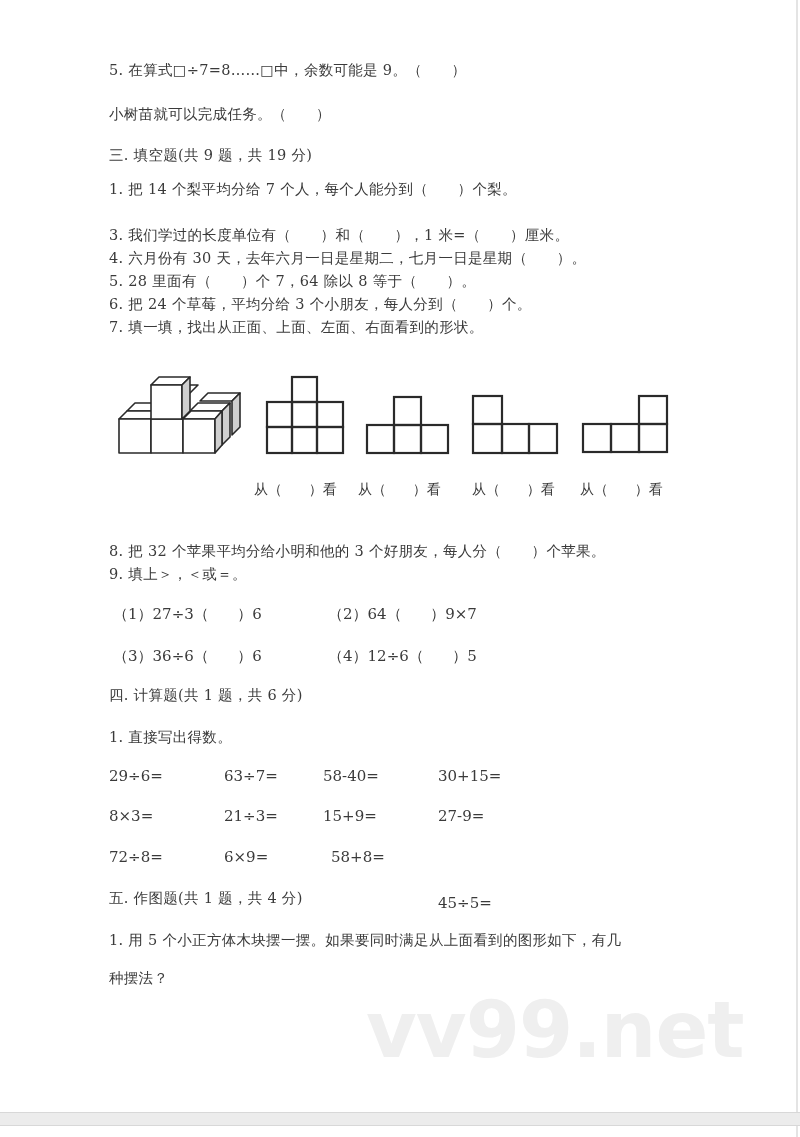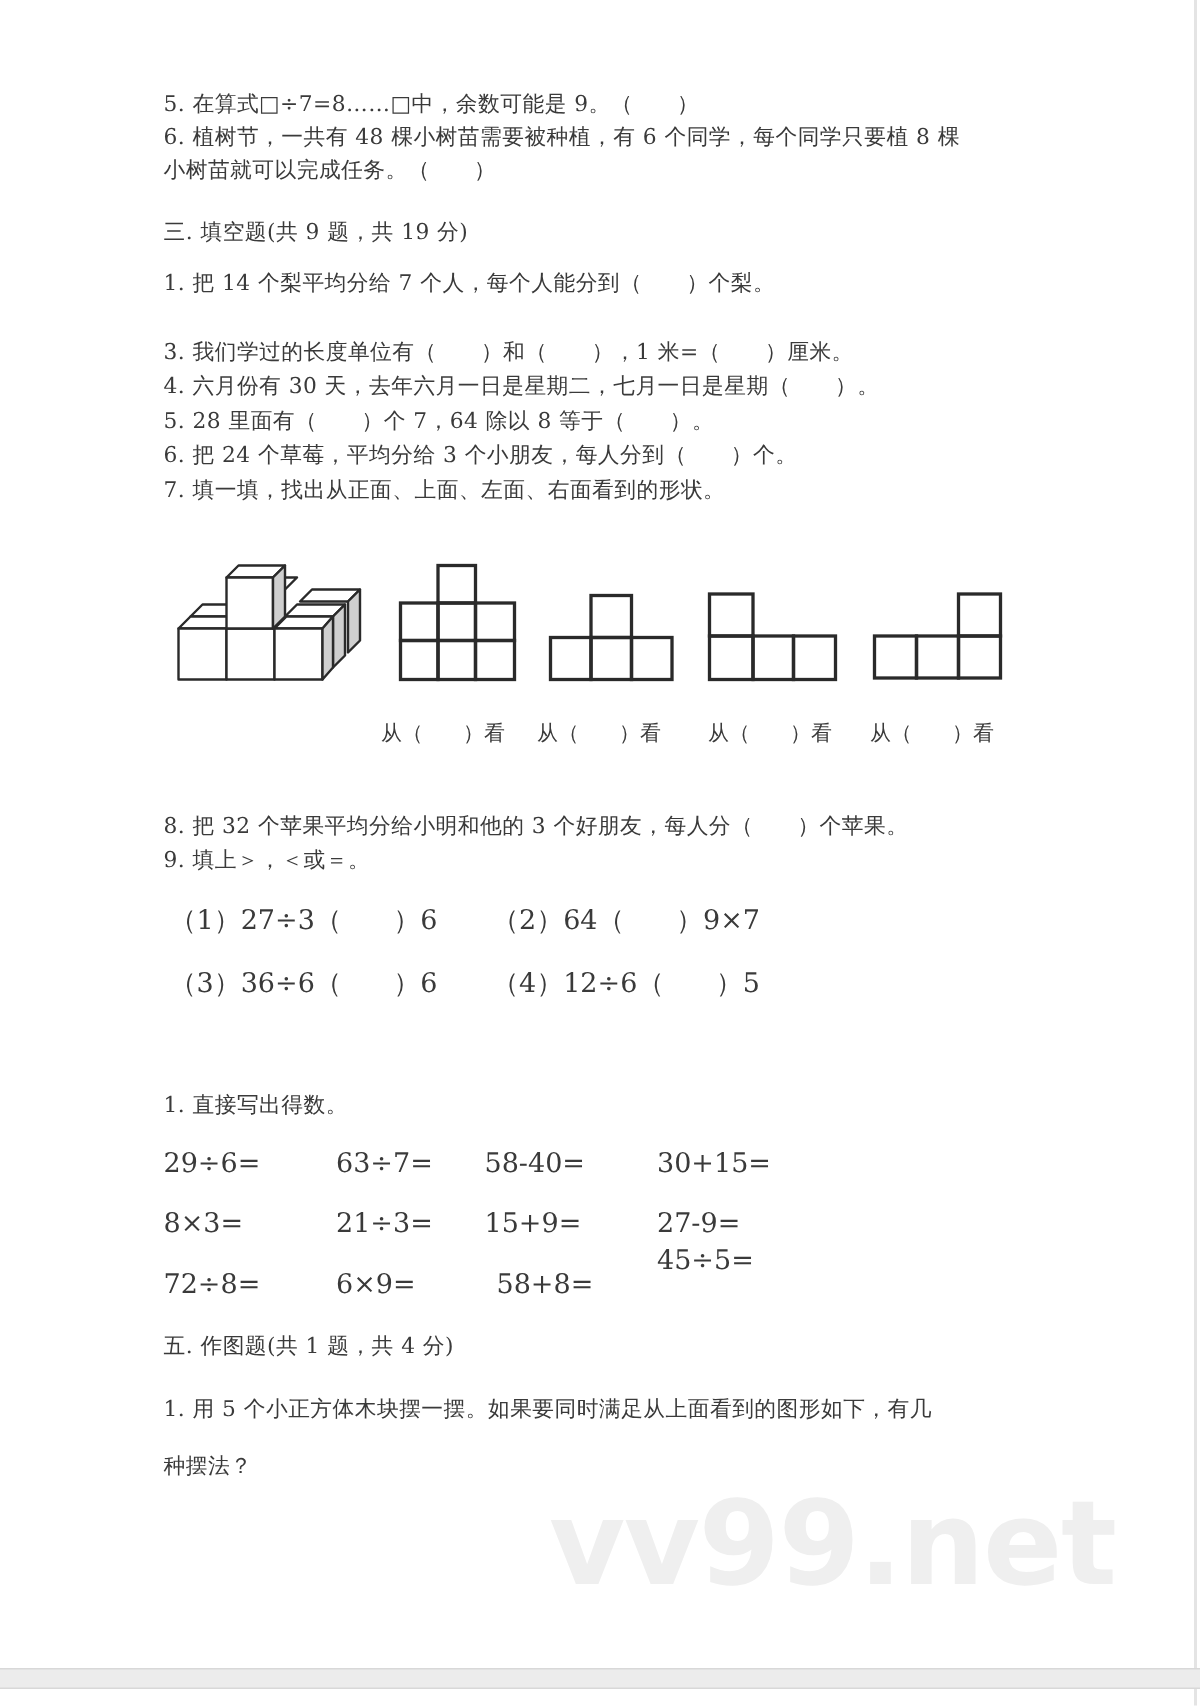--- a/index.html
+++ b/index.html
@@ -8,33 +8,32 @@
     background: #ffffff;
     font-family: "DejaVu Serif", "Liberation Serif", serif;
     color: #3a3a3a;
   }
   .page { position: absolute; left: 0; top: 0; width: 650px; height: 1112px; background: #fff; }
   .right-edge { position: absolute; left: 796px; top: 0; width: 2px; height: 1137px; background: #e4e4e4; }
   .bottom-band { position: absolute; left: 0; top: 1112px; width: 800px; height: 12px;
     background: #ececec; border-top: 1px solid #d8d8d8; border-bottom: 1px solid #d8d8d8; }
   .line { position: absolute; left: 109px; font-size: 14.5px; line-height: 22px; white-space: pre; letter-spacing: 0.3px; }
   .heading { font-size: 14.5px; }
-  .cell { position: absolute; font-size: 18px; line-height: 22px; white-space: pre; }
+  .cell { position: absolute; font-size: 15px; line-height: 22px; white-space: pre; }
   .views { position: absolute; left: 0; top: 360px; width: 800px; height: 110px; }
   .view-label { position: absolute; top: 479px; font-size: 14px; line-height: 20px; white-space: pre; }
   .watermark { position: absolute; left: 366px; top: 990px; font-family: "DejaVu Sans", "Liberation Sans", sans-serif;
     font-weight: bold; font-size: 78px; color: #efefef; letter-spacing: -1px; line-height: 80px; }
 </style>
 </head>
 <body>
 
 <div class="page">
 
   <div class="line" style="top:59px">5. 在算式□÷7=8……□中，余数可能是 9。（      ）</div>
-  <div class="line" style="top:81px">6. 植树节，一共有 48 棵小树苗需要被种植，有 6 个同学，每个同学只要植 8 棵</div>
   <div class="line" style="top:103px">小树苗就可以完成任务。（      ）</div>
 
   <div class="line heading" style="top:144px">三. 填空题(共 9 题，共 19 分)</div>
   <div class="line" style="top:178px">1. 把 14 个梨平均分给 7 个人，每个人能分到（      ）个梨。</div>
   <div class="line" style="top:224px">3. 我们学过的长度单位有（      ）和（      ），1 米=（      ）厘米。</div>
   <div class="line" style="top:247px">4. 六月份有 30 天，去年六月一日是星期二，七月一日是星期（      ）。</div>
   <div class="line" style="top:270px">5. 28 里面有（      ）个 7，64 除以 8 等于（      ）。</div>
   <div class="line" style="top:293px">6. 把 24 个草莓，平均分给 3 个小朋友，每人分到（      ）个。</div>
   <div class="line" style="top:316px">7. 填一填，找出从正面、上面、左面、右面看到的形状。</div>
 
@@ -102,36 +101,37 @@
   <div class="view-label" style="left:580px">从（      ）看</div>
 
   <div class="line" style="top:540px">8. 把 32 个苹果平均分给小明和他的 3 个好朋友，每人分（      ）个苹果。</div>
   <div class="line" style="top:563px">9. 填上＞，＜或＝。</div>
 
   <div class="cell" style="left:113px; top:603px">（1）27÷3（      ）6</div>
   <div class="cell" style="left:328px; top:603px">（2）64（      ）9×7</div>
   <div class="cell" style="left:113px; top:645px">（3）36÷6（      ）6</div>
   <div class="cell" style="left:328px; top:645px">（4）12÷6（      ）5</div>
 
+  <div class="line heading" style="top:684px">四. 计算题(共 1 题，共 6 分)</div>
   <div class="line" style="top:726px">1. 直接写出得数。</div>
 
   <div class="cell" style="left:109px; top:765px">29÷6=</div>
   <div class="cell" style="left:224px; top:765px">63÷7=</div>
   <div class="cell" style="left:323px; top:765px">58-40=</div>
   <div class="cell" style="left:438px; top:765px">30+15=</div>
 
   <div class="cell" style="left:109px; top:805px">8×3=</div>
   <div class="cell" style="left:224px; top:805px">21÷3=</div>
   <div class="cell" style="left:323px; top:805px">15+9=</div>
   <div class="cell" style="left:438px; top:805px">27-9=</div>
 
   <div class="cell" style="left:109px; top:846px">72÷8=</div>
   <div class="cell" style="left:224px; top:846px">6×9=</div>
   <div class="cell" style="left:331px; top:846px">58+8=</div>
-  <div class="cell" style="left:438px; top:830px">45÷5=</div>
+  <div class="cell" style="left:438px; top:892px">45÷5=</div>
 
   <div class="line heading" style="top:887px">五. 作图题(共 1 题，共 4 分)</div>
   <div class="line" style="top:929px">1. 用 5 个小正方体木块摆一摆。如果要同时满足从上面看到的图形如下，有几</div>
   <div class="line" style="top:967px">种摆法？</div>
 
   <div class="watermark">vv99.net</div>
 </div>
 
 <div class="right-edge"></div>
 <div class="bottom-band"></div>

